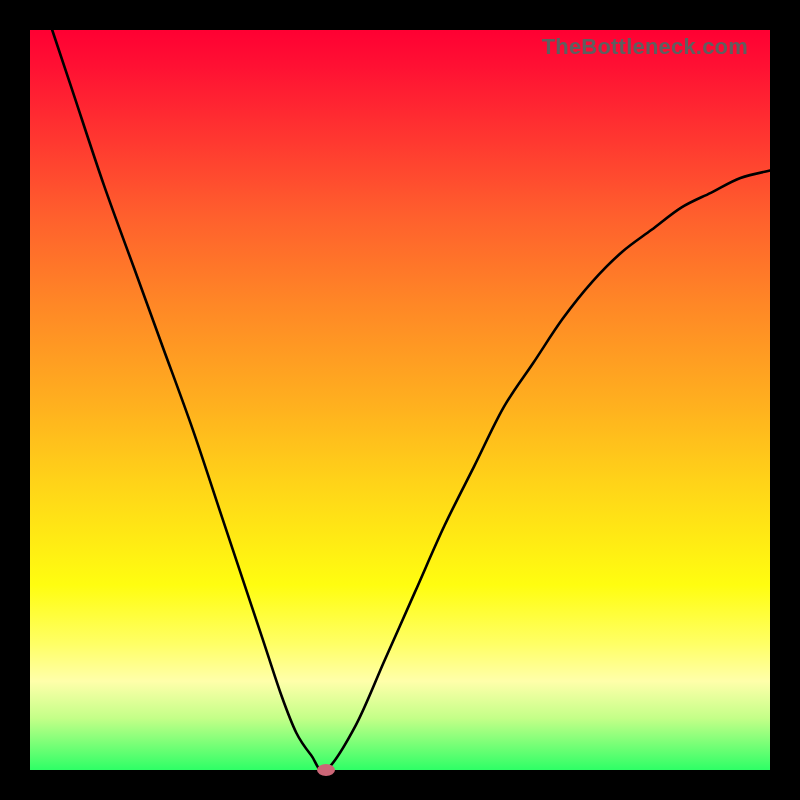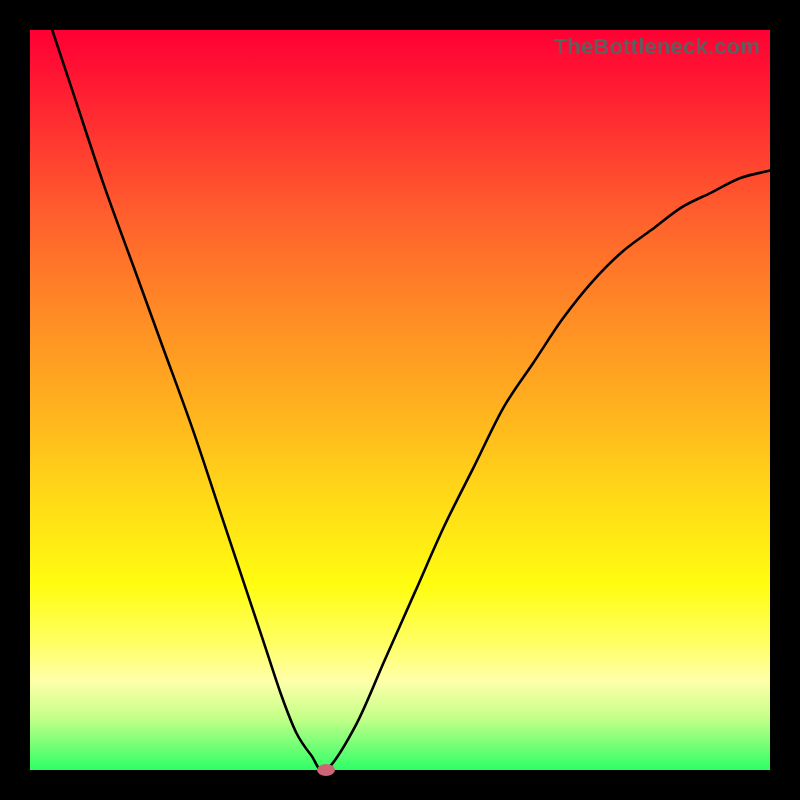--- a/index.html
+++ b/index.html
@@ -27,21 +27,21 @@
       #fffd10 75%,
       #ffff66 83%,
       #ffffaa 88%,
       #c4ff88 93%,
       #2eff66 100%
     );
   }
   .watermark {
     position: absolute;
     top: 4px;
-    right: 10px;
+    right: 22px;
     font-family: Arial, Helvetica, sans-serif;
     font-size: 22px;
     font-weight: 600;
     color: #5f5f5f;
     letter-spacing: 0.2px;
     user-select: none;
   }
   svg.curve {
     position: absolute;
     left: 0; top: 0;

